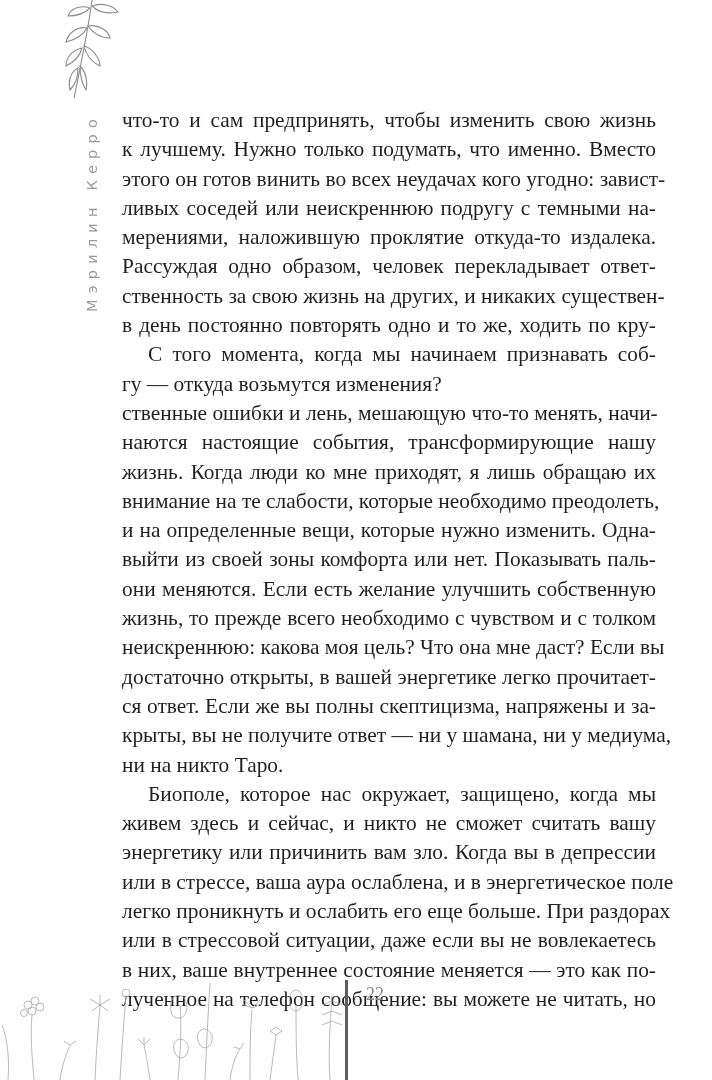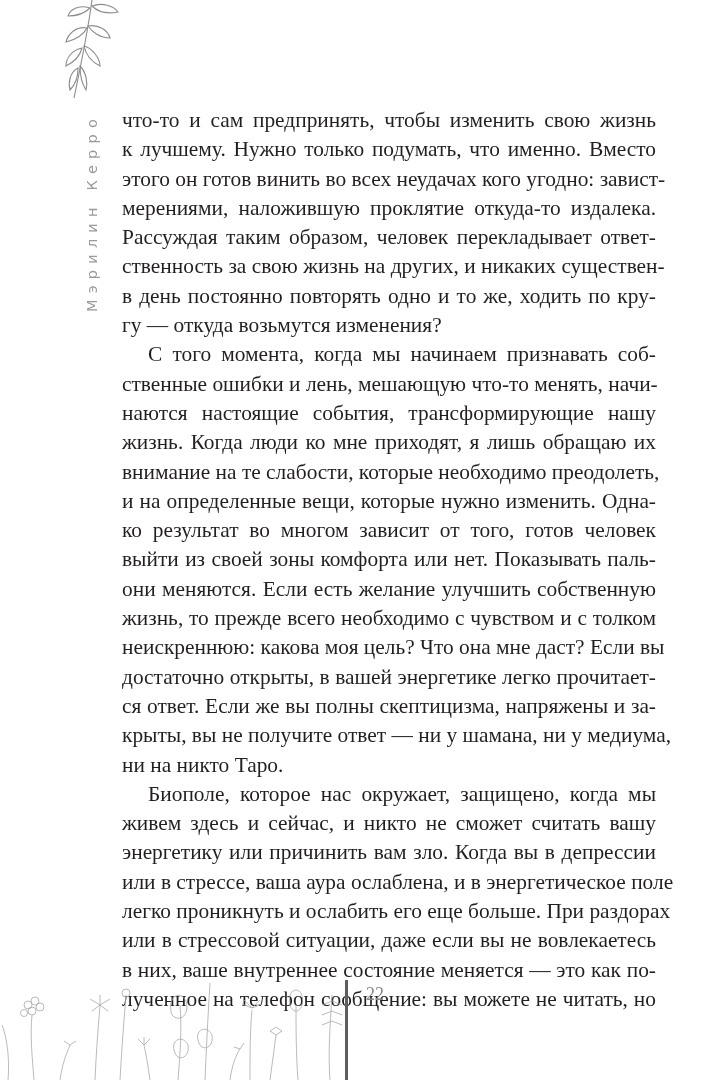--- a/index.html
+++ b/index.html
@@ -45,32 +45,32 @@
       <path d="M50 66 C56 72 58 82 56 90 C52 84 50 76 50 66Z"></path>
     </g>
   </svg>
 
   <div class="author">Мэрилин Керро</div>
 
   <div class="text-block">
     <span class="line">что-то и сам предпринять, чтобы изменить свою жизнь</span>
     <span class="line">к лучшему. Нужно только подумать, что именно. Вместо</span>
     <span class="line">этого он готов винить во всех неудачах кого угодно: завист-</span>
+    <span class="line">ливых соседей или неискреннюю подругу с темными на-</span>
     <span class="line">мерениями, наложившую проклятие откуда-то издалека.</span>
-    <span class="line">Рассуждая таким образом, человек перекладывает ответ-</span>
+    <span class="line">Рассуждая одно образом, человек перекладывает ответ-</span>
     <span class="line">ственность за свою жизнь на других, и никаких существен-</span>
     <span class="line">в день постоянно повторять одно и то же, ходить по кру-</span>
+    <span class="line indent">С того момента, когда мы начинаем признавать соб-</span>
     <span class="line last">гу — откуда возьмутся изменения?</span>
-    <span class="line indent">С того момента, когда мы начинаем признавать соб-</span>
     <span class="line">ственные ошибки и лень, мешающую что-то менять, начи-</span>
     <span class="line">наются настоящие события, трансформирующие нашу</span>
     <span class="line">жизнь. Когда люди ко мне приходят, я лишь обращаю их</span>
     <span class="line">внимание на те слабости, которые необходимо преодолеть,</span>
     <span class="line">и на определенные вещи, которые нужно изменить. Одна-</span>
-    <span class="line">ко результат во многом зависит от того, готов человек</span>
     <span class="line">выйти из своей зоны комфорта или нет. Показывать паль-</span>
     <span class="line">они меняются. Если есть желание улучшить собственную</span>
     <span class="line">жизнь, то прежде всего необходимо с чувством и с толком</span>
     <span class="line">неискреннюю: какова моя цель? Что она мне даст? Если вы</span>
     <span class="line">достаточно открыты, в вашей энергетике легко прочитает-</span>
     <span class="line">ся ответ. Если же вы полны скептицизма, напряжены и за-</span>
     <span class="line">крыты, вы не получите ответ — ни у шамана, ни у медиума,</span>
     <span class="line last">ни на никто Таро.</span>
     <span class="line indent">Биополе, которое нас окружает, защищено, когда мы</span>
     <span class="line">живем здесь и сейчас, и никто не сможет считать вашу</span>

